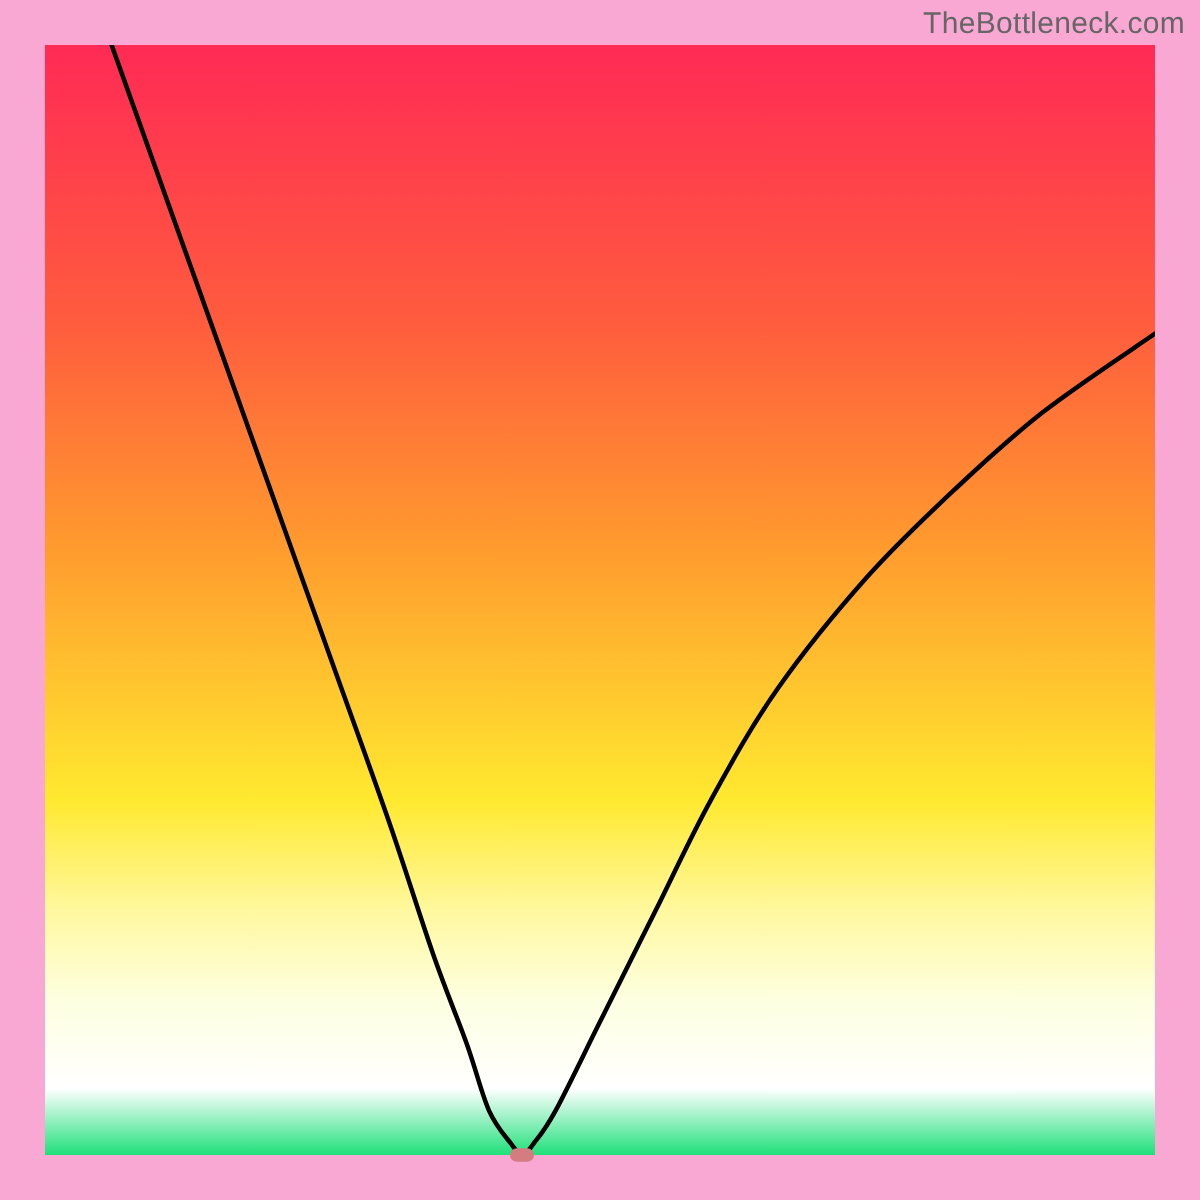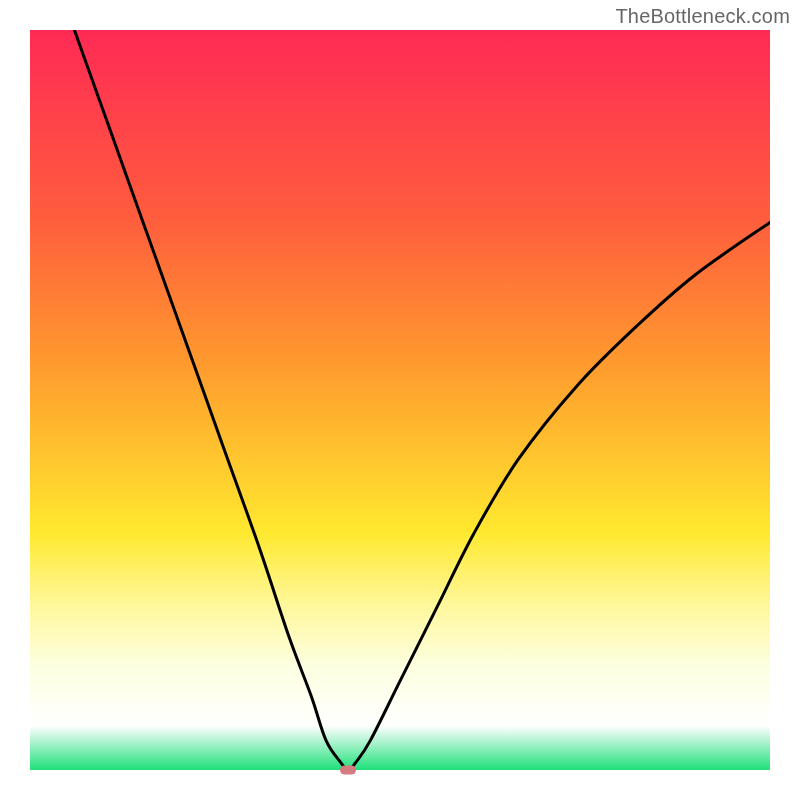--- a/index.html
+++ b/index.html
@@ -8,21 +8,21 @@
     width: 800px;
     height: 800px;
     overflow: hidden;
     background: #000;
     font-family: Arial, Helvetica, sans-serif;
   }
   .outer {
     position: relative;
     width: 800px;
     height: 800px;
-    background: #ffffff;
+    background: #f9a8d4;
   }
   .plot-area {
     position: absolute;
     left: 30px;
     top: 30px;
     width: 740px;
     height: 740px;
     background: linear-gradient(
       to bottom,
       var(--c-top) 0%,

